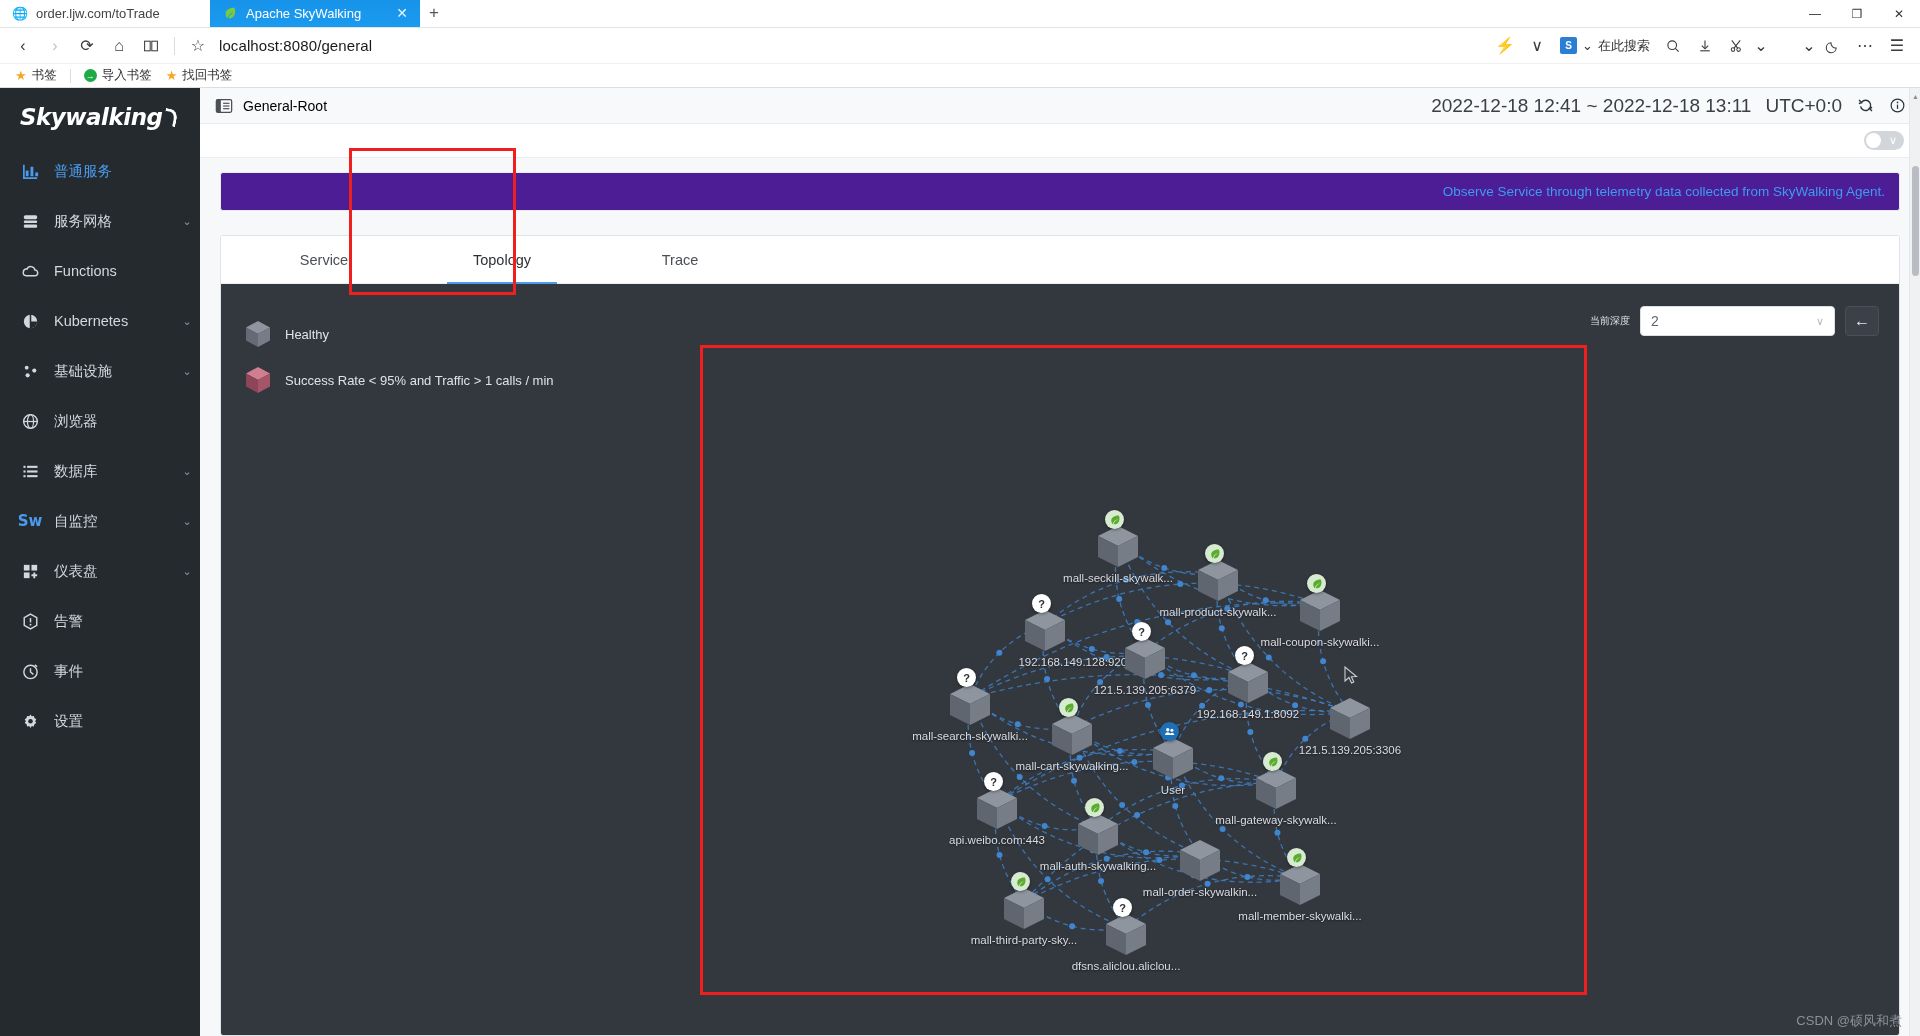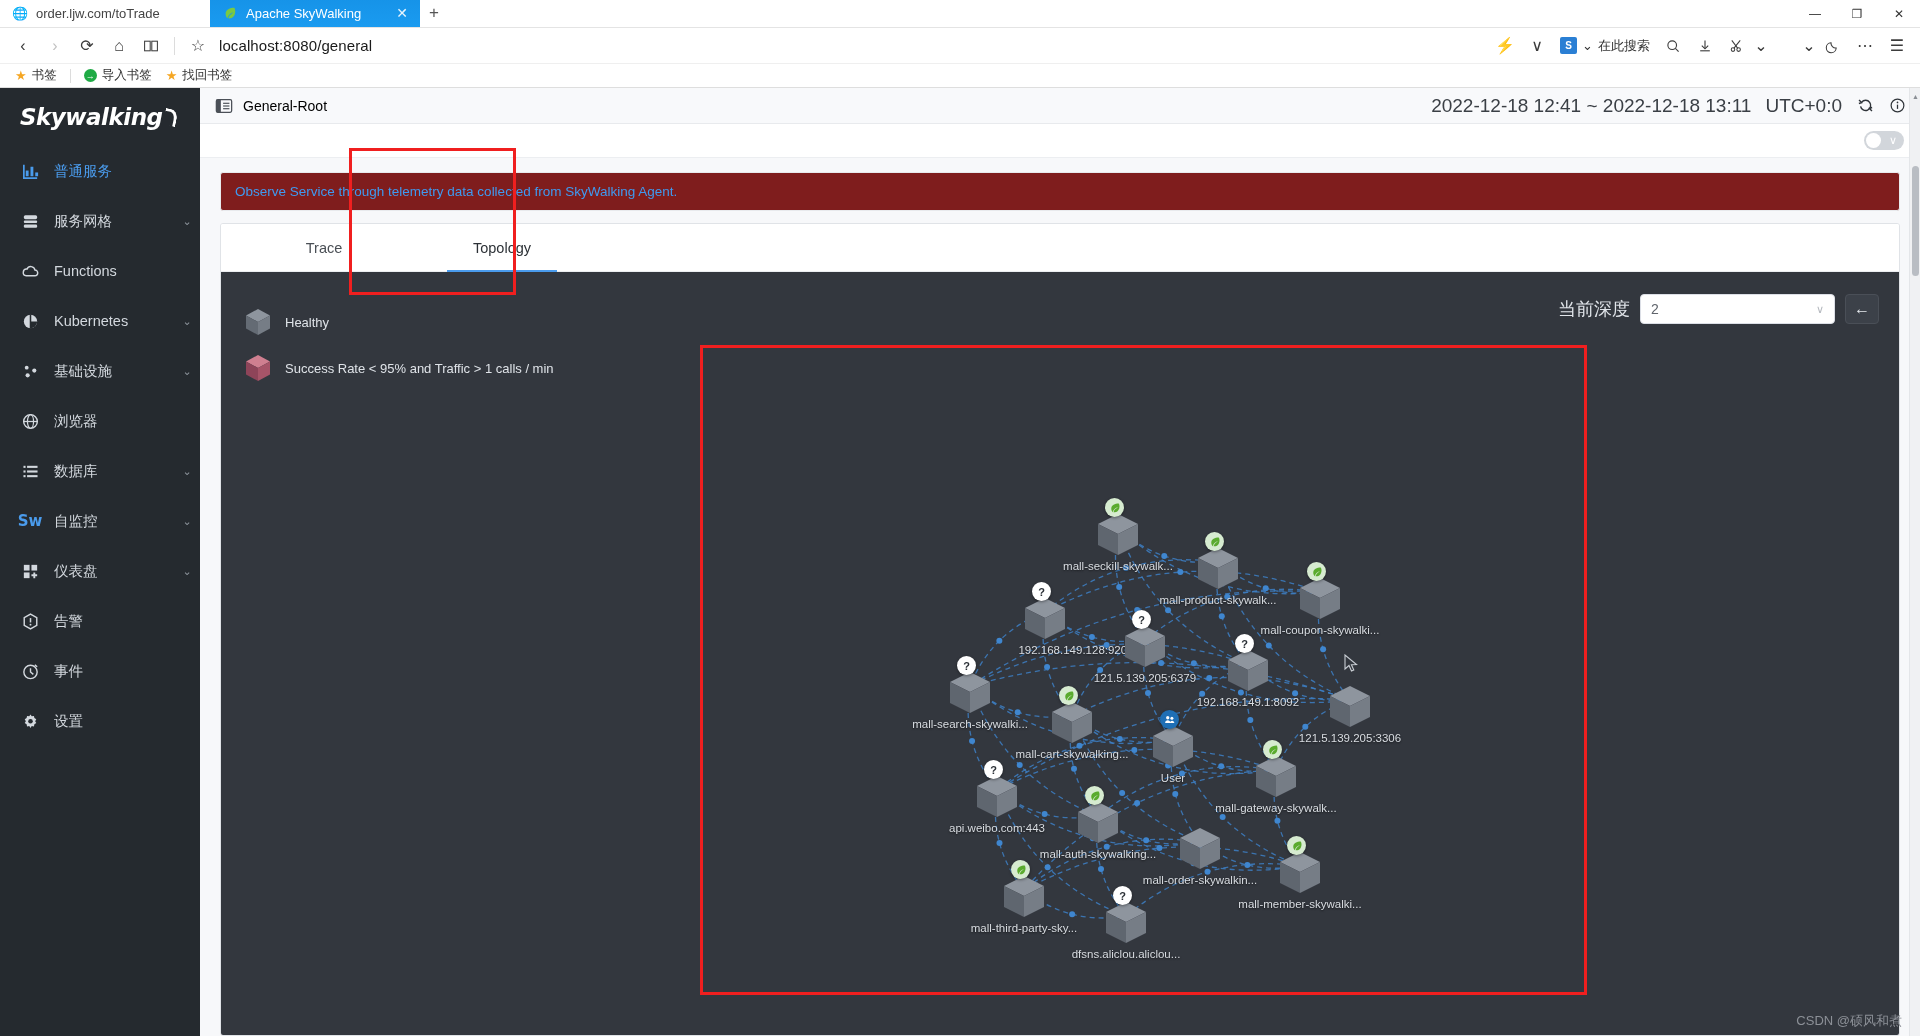--- a/index.html
+++ b/index.html
@@ -240,27 +240,28 @@
     background: #fff;
   }
   .switch .sw-x {
     position: absolute; right: 7px; top: 2px;
     font-size: 11px; color: #fff; line-height: 15px;
   }
 
   .content-pad { padding: 14px 20px 0 20px; flex: 1 1 auto; display:flex; flex-direction:column; min-height:0; }
 
   .banner {
-    background: #7f1d1d;
+    background: #4c1d95;
     border: 1px solid #e8eaed;
     border-radius: 3px;
     padding: 11px 14px;
     font-size: 13.5px;
     color: #3f9af0;
-    margin-bottom: 12px;
+    margin-bottom: 24px;
+    text-align: right;
   }
 
   .panel {
     background: #ffffff;
     border: 1px solid #e0e3e7;
     border-radius: 3px;
     flex: 1 1 auto;
     display: flex; flex-direction: column;
     min-height: 0;
     overflow: hidden;
@@ -299,21 +300,21 @@
   }
   .legend-label { font-size: 13px; color: #dfe3e8; }
 
   .cube { position: relative; }
   .cube svg { display:block; }
 
   .depth-bar {
     position: absolute; right: 20px; top: 22px;
     display: flex; align-items: center; gap: 10px;
   }
-  .depth-label { font-size: 18px; color: #e1e5ea; }
+  .depth-label { font-size: 10px; color: #e1e5ea; }
   .depth-select {
     width: 195px; height: 30px;
     background: #ffffff; border: 1px solid #dcdfe6; border-radius: 4px;
     display: flex; align-items: center;
     padding: 0 10px;
     font-size: 14px; color: #60656c;
   }
   .depth-select .dv { flex: 1 1 auto; }
   .depth-select .dcaret { color: #b4b8be; font-size: 11px; }
   .back-btn {
@@ -667,24 +668,27 @@
     <div class="content-pad">
 
       <div class="banner">
         <span>Observe Service through telemetry data collected from SkyWalking Agent.</span>
       </div>
 
       <div class="panel">
 
         <div class="tabs-row">
           <div class="tab-item">
-            <span>Trace</span>
+            <span>Service</span>
           </div>
           <div class="tab-item active">
             <span>Topology</span>
+          </div>
+          <div class="tab-item">
+            <span>Trace</span>
           </div>
         </div>
 
         <div class="topo">
 
           <div class="legend">
             <div class="legend-row">
               <span class="cube">
                 <svg width="26" height="28" viewBox="0 0 26 28">
                   <polygon points="13,1 25,7.5 13,14 1,7.5" fill="#8e959e"></polygon>

